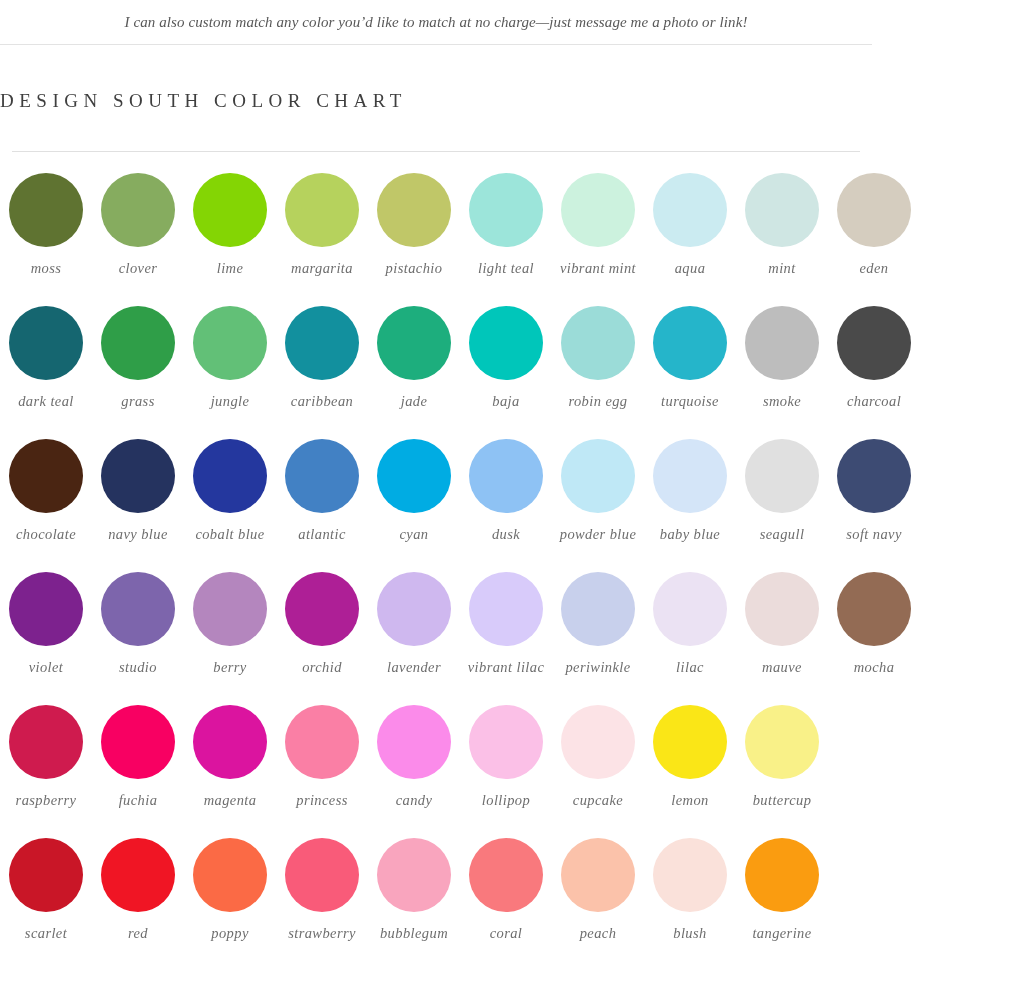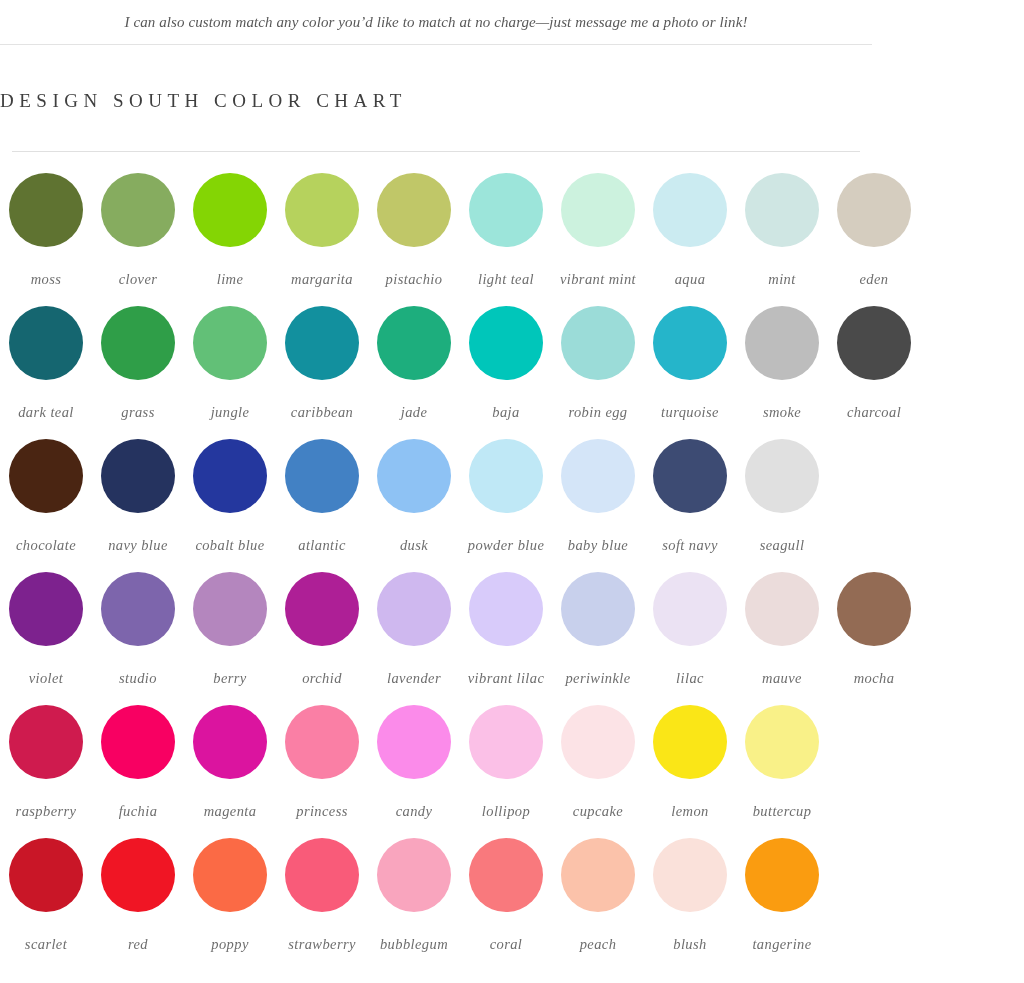--- a/index.html
+++ b/index.html
@@ -76,21 +76,21 @@
     flex-direction: column;
     align-items: center;
   }
   .swatch-dot {
     width: 74px;
     height: 74px;
     border-radius: 50%;
     flex: 0 0 auto;
   }
   .swatch-label {
-    margin-top: 24px;
+    margin-top: 13px;
     font-style: italic;
     font-size: 14.5px;
     line-height: 17px;
     color: #6e6e6e;
     text-align: center;
     letter-spacing: 0.4px;
     width: 92px;
   }
 </style>
 </head>
@@ -202,39 +202,43 @@
         </div>
         <div class="swatch-cell">
           <div class="swatch-dot" style="background: rgb(36, 55, 158);"></div>
           <div class="swatch-label">cobalt blue</div>
         </div>
         <div class="swatch-cell">
           <div class="swatch-dot" style="background: rgb(66, 129, 196);"></div>
           <div class="swatch-label">atlantic</div>
         </div>
         <div class="swatch-cell">
+          <div class="swatch-dot" style="background: rgb(0, 172, 227);"></div>
+          <div class="swatch-label">cyan</div>
+        </div>
+        <div class="swatch-cell">
           <div class="swatch-dot" style="background: rgb(142, 194, 244);"></div>
           <div class="swatch-label">dusk</div>
         </div>
         <div class="swatch-cell">
           <div class="swatch-dot" style="background: rgb(191, 232, 246);"></div>
           <div class="swatch-label">powder blue</div>
         </div>
         <div class="swatch-cell">
           <div class="swatch-dot" style="background: rgb(212, 229, 248);"></div>
           <div class="swatch-label">baby blue</div>
         </div>
         <div class="swatch-cell">
+          <div class="swatch-dot" style="background: rgb(224, 224, 224);"></div>
+          <div class="swatch-label">seagull</div>
+        </div>
+        <div class="swatch-cell">
           <div class="swatch-dot" style="background: rgb(61, 75, 115);"></div>
           <div class="swatch-label">soft navy</div>
         </div>
-        <div class="swatch-cell">
-          <div class="swatch-dot" style="background: rgb(224, 224, 224);"></div>
-          <div class="swatch-label">seagull</div>
-        </div>
       </div>
       <div class="swatch-row">
         <div class="swatch-cell">
           <div class="swatch-dot" style="background: rgb(125, 34, 142);"></div>
           <div class="swatch-label">violet</div>
         </div>
         <div class="swatch-cell">
           <div class="swatch-dot" style="background: rgb(125, 101, 172);"></div>
           <div class="swatch-label">studio</div>
         </div>

